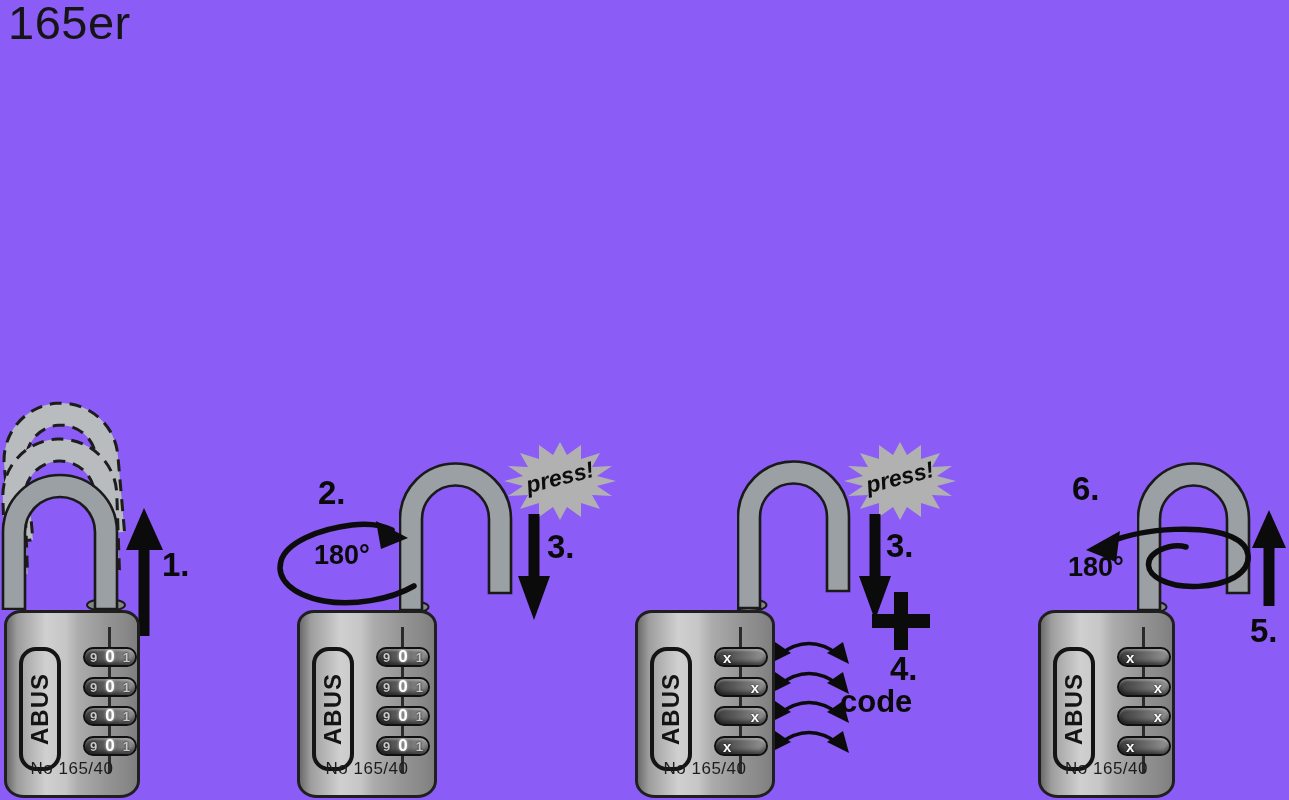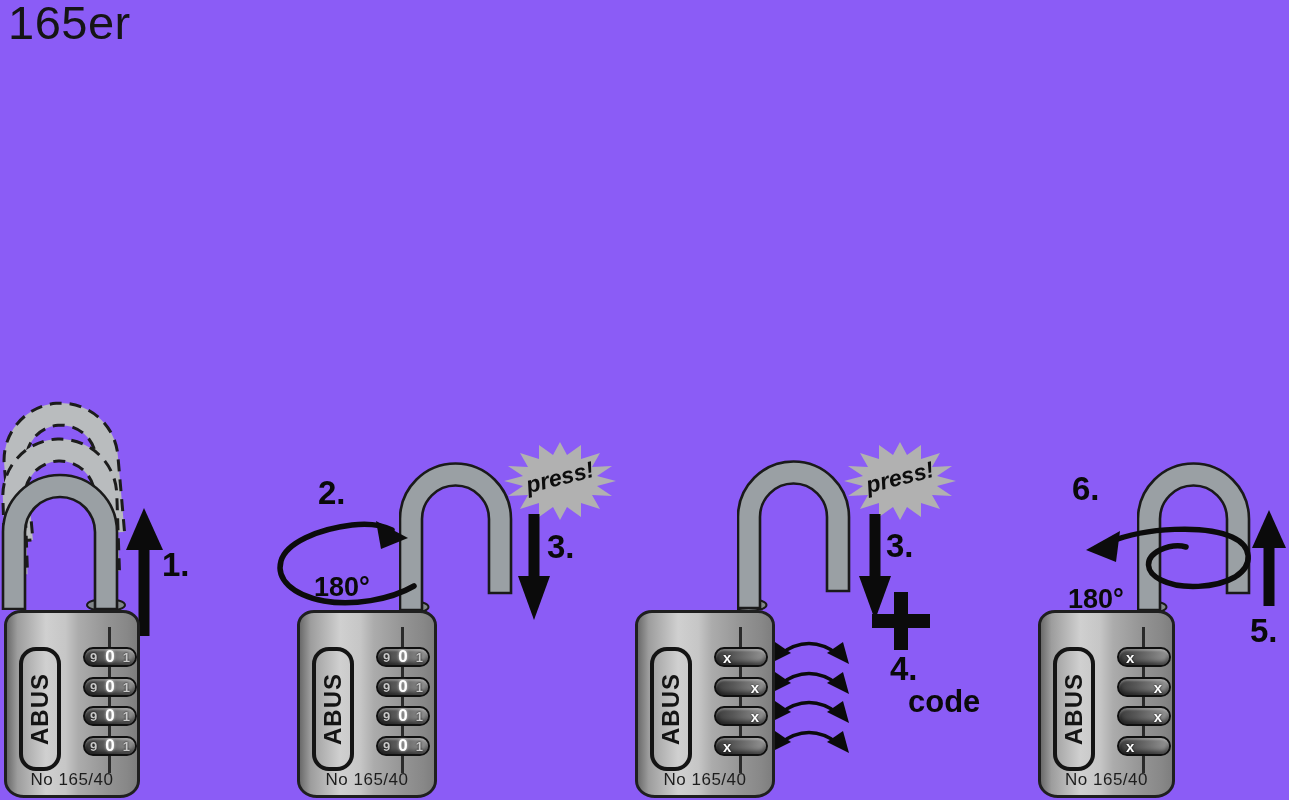--- a/index.html
+++ b/index.html
@@ -28,26 +28,26 @@
     background:linear-gradient(96deg,#3c3c3c 0%,#585858 35%,#7a7a7a 70%,#989898 100%);
     box-shadow:inset 0 2px 2px rgba(255,255,255,.28), inset 0 -3px 4px rgba(0,0,0,.55);
     display:flex;align-items:center;justify-content:space-between;padding:0 5px;}
   .dial.x-left{justify-content:flex-start;padding:0 7px;}
   .dial.x-right{justify-content:flex-end;padding:0 7px;}
   .d1{top:34px;} .d2{top:64px;} .d3{top:93px;} .d4{top:123px;}
   .d-side{font:700 13px "Liberation Sans",sans-serif;color:#c9c9c9;text-shadow:0 0 2px #000;}
   .d-center{font:700 17px "Liberation Sans",sans-serif;color:#ffffff;
     text-shadow:0 0 3px rgba(255,255,255,.7);margin-top:-1px;}
   .d-x{font:700 15px "Liberation Sans",sans-serif;color:#ffffff;text-shadow:0 0 2px #000;}
-  .model-no{position:absolute;left:0;bottom:5px;width:100%;text-align:center;
+  .model-no{position:absolute;left:0;bottom:16px;width:100%;text-align:center;
     font:400 17px "Liberation Sans",sans-serif;color:#1d1d1d;letter-spacing:.5px;}
 
   
   .lbl{position:absolute;font:700 33px/1 "Liberation Sans",sans-serif;color:#0a0a0a;}
-  .lbl-sm{position:absolute;font:700 27px/1 "Liberation Sans",sans-serif;color:#0a0a0a;margin-top:32px;}
+  .lbl-sm{position:absolute;font:700 27px/1 "Liberation Sans",sans-serif;color:#0a0a0a;}
   .code-lbl{position:absolute;font:700 31px/1 "Liberation Sans",sans-serif;color:#0a0a0a;}
   .press-lbl{position:absolute;width:104px;text-align:center;
     font:italic 700 23px/1 "Liberation Sans",sans-serif;color:#0d0d0d;
     transform:rotate(-14deg);}
   svg{display:block;}
 </style>
 </head>
 <body>
 
 <div id="stage">
@@ -155,21 +155,21 @@
   <svg class="abs" style="left:857px;top:514px" width="36" height="106" viewBox="0 0 36 106">
     <rect x="12.5" y="0" width="11" height="64" fill="#0b0b0b"></rect>
     <polygon points="18,106 2,62 34,62" fill="#0b0b0b"></polygon>
   </svg>
   <div class="lbl" style="left:886px;top:529px">3.</div>
   <svg class="abs" style="left:872px;top:592px" width="58" height="58" viewBox="0 0 58 58">
     <rect x="22" y="0" width="14" height="58" fill="#0b0b0b"></rect>
     <rect x="0" y="22" width="58" height="14" fill="#0b0b0b"></rect>
   </svg>
   <div class="lbl" style="left:890px;top:652px">4.</div>
-  <div class="code-lbl" style="left:908px;top:686px">code</div>
+  <div class="code-lbl" style="left:840px;top:686px">code</div>
 
   <svg class="abs" style="left:766px;top:636px" width="86" height="30" viewBox="0 0 86 30">
     <path d="M13,19 Q43,-4 73,19" fill="none" stroke="#0b0b0b" stroke-width="3.2"></path>
     <polygon points="3,28 9,6 25,17" fill="#0b0b0b"></polygon>
     <polygon points="83,28 77,6 61,17" fill="#0b0b0b"></polygon>
   </svg>
   <svg class="abs" style="left:766px;top:666px" width="86" height="30" viewBox="0 0 86 30">
     <path d="M13,19 Q43,-4 73,19" fill="none" stroke="#0b0b0b" stroke-width="3.2"></path>
     <polygon points="3,28 9,6 25,17" fill="#0b0b0b"></polygon>
     <polygon points="83,28 77,6 61,17" fill="#0b0b0b"></polygon>

